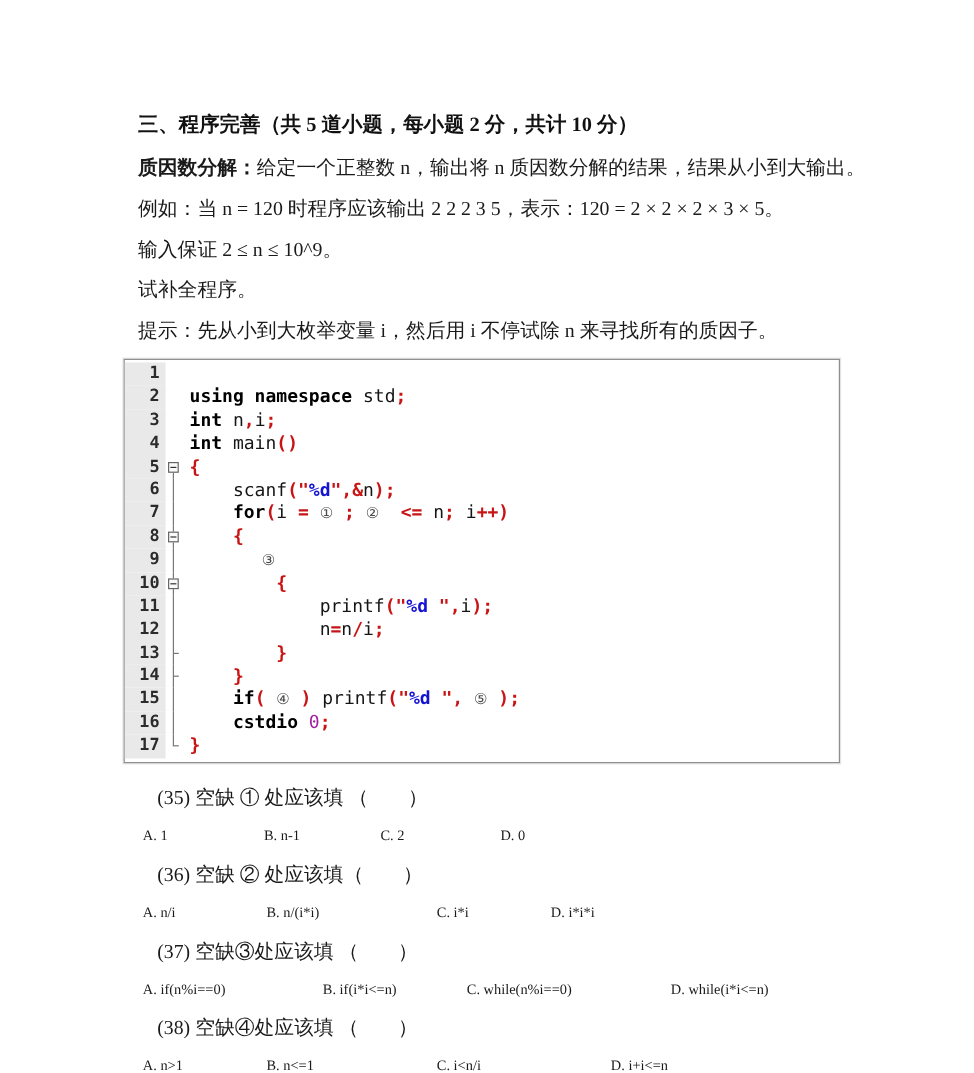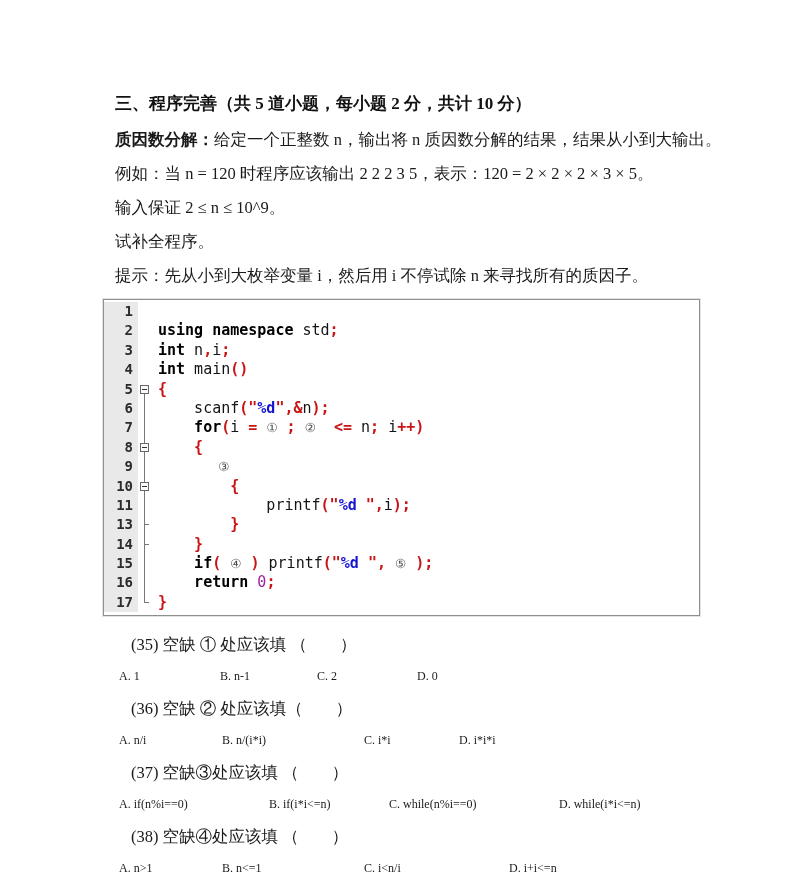--- a/index.html
+++ b/index.html
@@ -143,38 +143,43 @@
             <i class="bx"></i>
           </div>
           <div class="src"><span class="tp">        {</span></div>
         </div>
         <div class="cl">
           <div class="ln">11</div>
           <div class="fold f-v"></div>
           <div class="src"><span class="ti">            printf</span><span class="tp">("</span><span class="tb">%d </span><span class="tp">",</span><span class="ti">i</span><span class="tp">);</span></div>
         </div>
         <div class="cl">
+          <div class="ln">12</div>
+          <div class="fold f-v"></div>
+          <div class="src"><span class="ti">            n</span><span class="tp">=</span><span class="ti">n</span><span class="tp">/</span><span class="ti">i</span><span class="tp">;</span></div>
+        </div>
+        <div class="cl">
           <div class="ln">13</div>
           <div class="fold f-tick"></div>
           <div class="src"><span class="tp">        }</span></div>
         </div>
         <div class="cl">
           <div class="ln">14</div>
           <div class="fold f-tick"></div>
           <div class="src"><span class="tp">    }</span></div>
         </div>
         <div class="cl">
           <div class="ln">15</div>
           <div class="fold f-v"></div>
           <div class="src"><span class="tk">    if</span><span class="tp">( </span><span class="tc">④</span><span class="tp"> )</span><span class="ti"> printf</span><span class="tp">("</span><span class="tb">%d </span><span class="tp">", </span><span class="tc">⑤</span><span class="tp"> );</span></div>
         </div>
         <div class="cl">
           <div class="ln">16</div>
           <div class="fold f-v"></div>
-          <div class="src"><span class="tk">    return</span><span class="tm"> 0</span><span class="tp">;</span></div>
+          <div class="src"><span class="tk">    cstdio</span><span class="tm"> 0</span><span class="tp">;</span></div>
         </div>
         <div class="cl">
           <div class="ln">17</div>
           <div class="fold f-corner"></div>
           <div class="src"><span class="tp">}</span></div>
         </div>
       </div>
 
     <div id="questions">
         <p class="q-label">(35) 空缺 ① 处应该填 （　　）</p>

